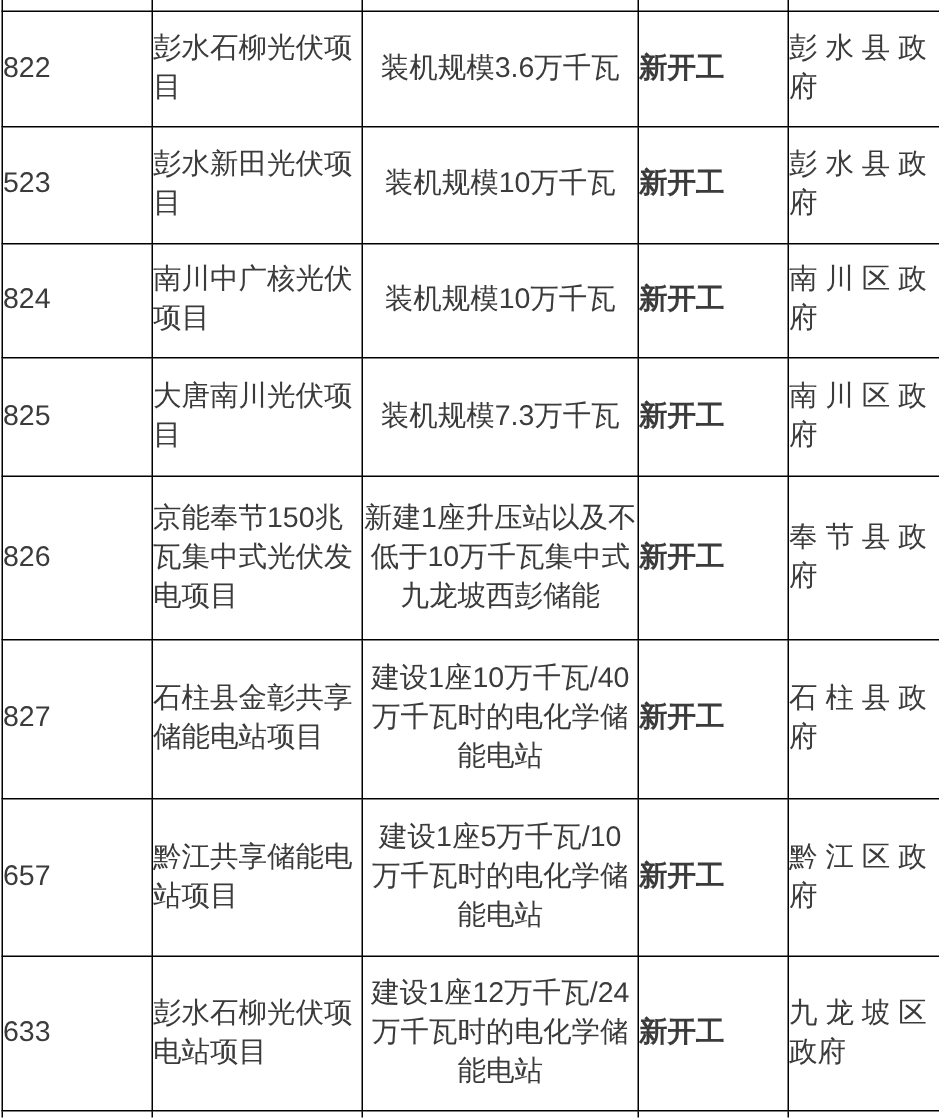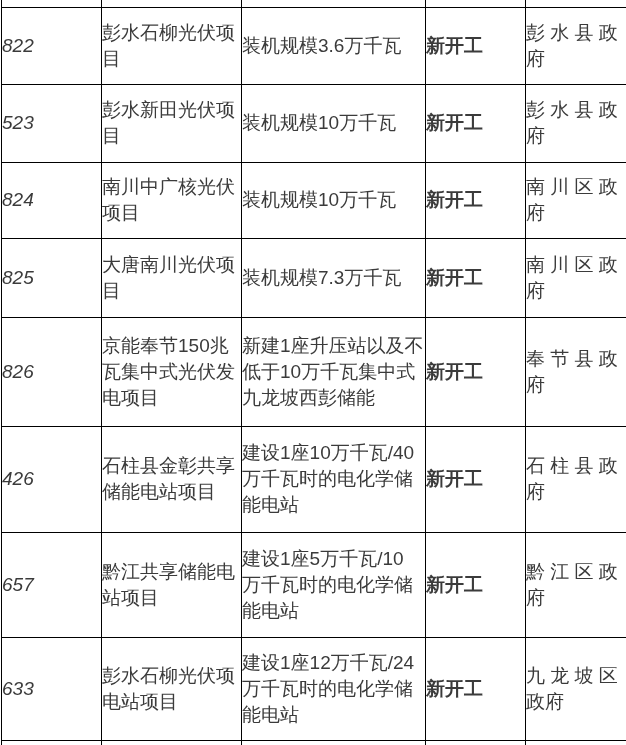--- a/index.html
+++ b/index.html
@@ -25,23 +25,23 @@
     color: #3b3b3b;
     font-family: "Liberation Sans", sans-serif;
     font-size: 19px;
     line-height: 26px;
     white-space: pre;
     overflow: hidden;
     padding: 0;
   }
   tr.sliver-top td { border-top: none; }
   tr.sliver-bottom td { border-bottom: none; }
-  td.c-no      { padding-left: 8px; font-style: italic; }
+  td.c-no      { padding-left: 8px; }
   td.c-name    { padding-left: 3px; }
-  td.c-content { padding-left: 3px; }
+  td.c-content { padding-left: 3px; text-align: center; }
   td.c-status  { padding-left: 5px; font-weight: bold; }
   td.c-gov     { padding-left: 5px; padding-right: 4px; }
 </style>
 </head>
 <body>
 
 <table class="project-table">
   <colgroup>
     <col style="width:100px">
     <col style="width:140px">
@@ -106,21 +106,21 @@
 电项目</td>
     <td class="c-content">新建1座升压站以及不
 低于10万千瓦集中式
 九龙坡西彭储能</td>
     <td class="c-status">新开工</td>
     <td class="c-gov">奉 节 县 政
 府</td>
   </tr>
 
   <tr style="height:106px">
-    <td class="c-no">426</td>
+    <td class="c-no">827</td>
     <td class="c-name">石柱县金彰共享
 储能电站项目</td>
     <td class="c-content">建设1座10万千瓦/40
 万千瓦时的电化学储
 能电站</td>
     <td class="c-status">新开工</td>
     <td class="c-gov">石 柱 县 政
 府</td>
   </tr>
 

